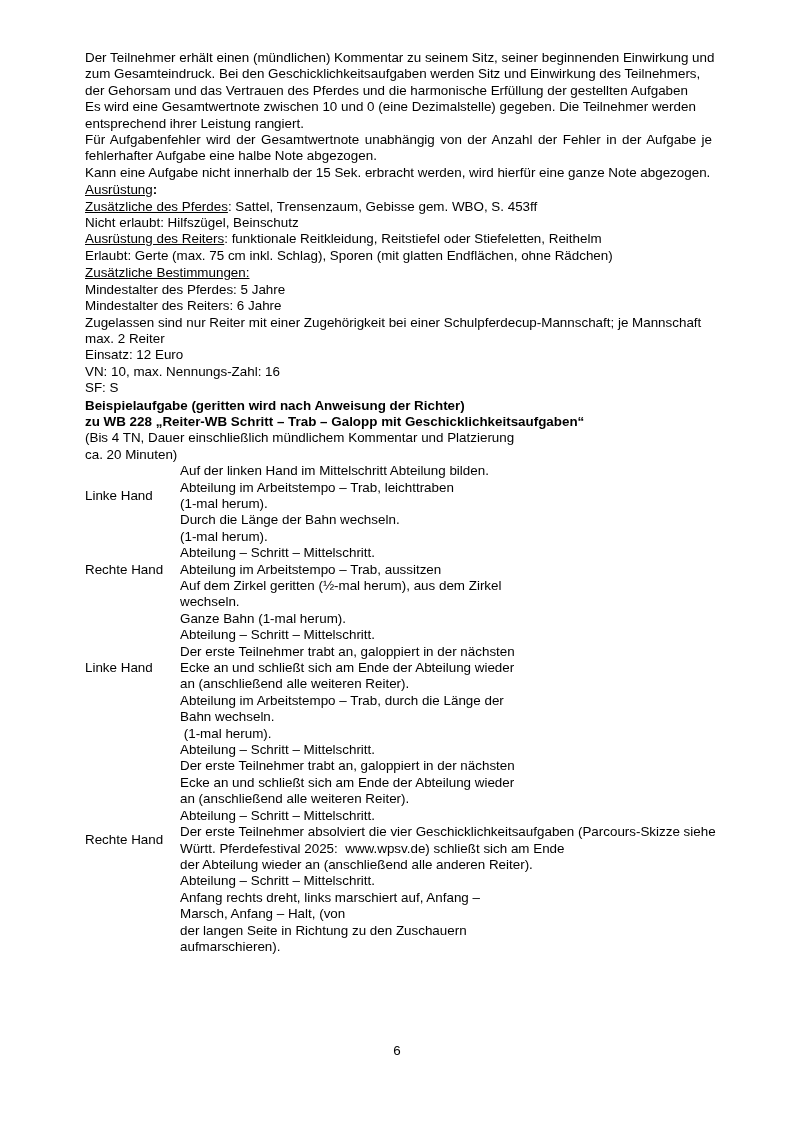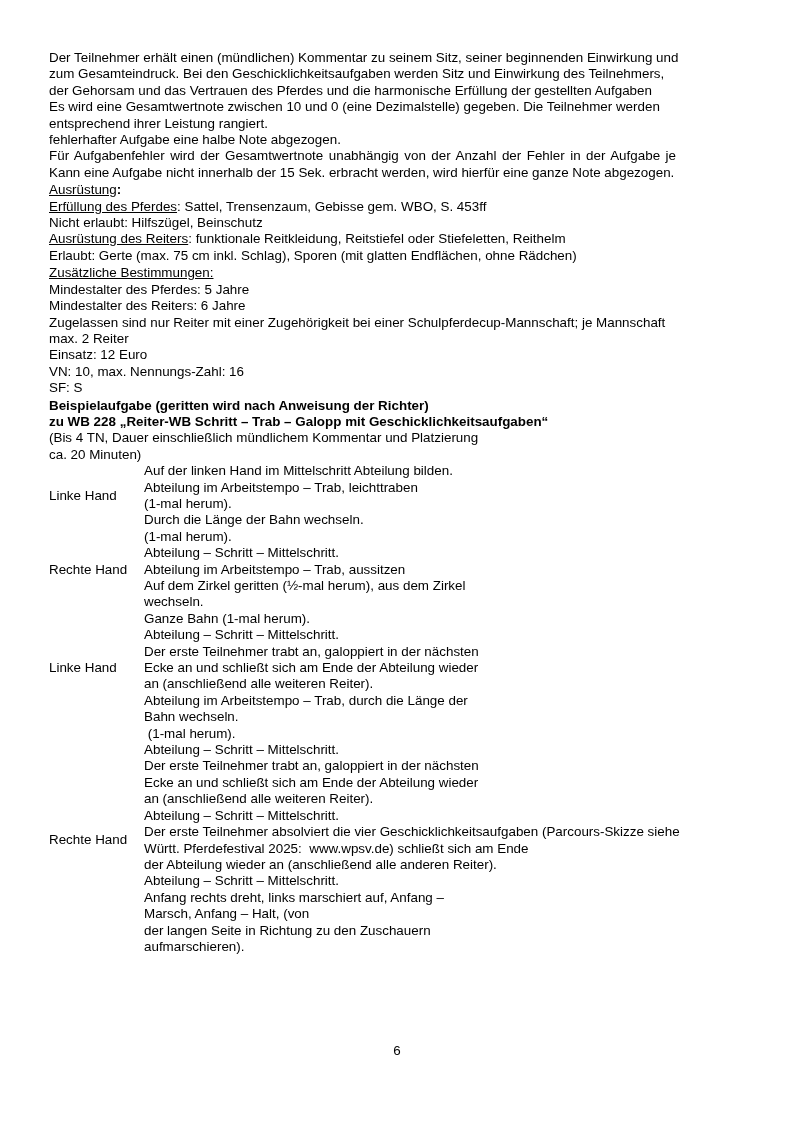--- a/index.html
+++ b/index.html
@@ -2,21 +2,21 @@
 <html><head>
 <meta charset="utf-8">
 <style>
   html, body { margin: 0; padding: 0; background: #ffffff; }
   .page {
     position: relative;
     width: 794px;
     height: 1123px;
     background: #ffffff;
     box-sizing: border-box;
-    padding: 50px 14px 0 49px;
+    padding: 50px 14px 0 85px;
     font-family: "Liberation Sans", sans-serif;
     font-size: 13.4px;
     line-height: 16.4px;
     color: #000000;
     overflow: hidden;
   }
   .col { width: 627px; }
   .line { white-space: pre; }
   .just { white-space: normal; text-align: justify; text-align-last: justify; }
   .u { text-decoration: underline; }
@@ -37,28 +37,28 @@
 <body>
 
 <div class="page">
 
   <div class="col">
     <div class="line">Der Teilnehmer erhält einen (mündlichen) Kommentar zu seinem Sitz, seiner beginnenden Einwirkung und</div>
     <div class="line">zum Gesamteindruck. Bei den Geschicklichkeitsaufgaben werden Sitz und Einwirkung des Teilnehmers,</div>
     <div class="line">der Gehorsam und das Vertrauen des Pferdes und die harmonische Erfüllung der gestellten Aufgaben</div>
     <div class="line">Es wird eine Gesamtwertnote zwischen 10 und 0 (eine Dezimalstelle) gegeben. Die Teilnehmer werden</div>
     <div class="line">entsprechend ihrer Leistung rangiert.</div>
+    <div class="line just">Für Aufgabenfehler wird der Gesamtwertnote unabhängig von der Anzahl der Fehler in der Aufgabe je</div>
     <div class="line">fehlerhafter Aufgabe eine halbe Note abgezogen.</div>
-    <div class="line just">Für Aufgabenfehler wird der Gesamtwertnote unabhängig von der Anzahl der Fehler in der Aufgabe je</div>
     <div class="line">Kann eine Aufgabe nicht innerhalb der 15 Sek. erbracht werden, wird hierfür eine ganze Note abgezogen.</div>
   </div>
 
   <div class="col sec">
     <div class="line"><span class="u">Ausrüstung</span><span class="b">:</span></div>
-    <div class="line"><span class="u">Erfüllung des Pferdes</span><span>: Sattel, Trensenzaum, Gebisse gem. WBO, S. 453ff</span></div>
+    <div class="line"><span class="u">Zusätzliche des Pferdes</span><span>: Sattel, Trensenzaum, Gebisse gem. WBO, S. 453ff</span></div>
     <div class="line"><span class="u"></span><span>Nicht erlaubt: Hilfszügel, Beinschutz</span></div>
     <div class="line"><span class="u">Ausrüstung des Reiters</span><span>: funktionale Reitkleidung, Reitstiefel oder Stiefeletten, Reithelm</span></div>
     <div class="line"><span class="u"></span><span>Erlaubt: Gerte (max. 75 cm inkl. Schlag), Sporen (mit glatten Endflächen, ohne Rädchen)</span></div>
   </div>
 
   <div class="col sec">
     <div class="line"><span class="u">Zusätzliche Bestimmungen:</span></div>
     <div class="line">Mindestalter des Pferdes: 5 Jahre</div>
     <div class="line">Mindestalter des Reiters: 6 Jahre</div>
     <div class="line">Zugelassen sind nur Reiter mit einer Zugehörigkeit bei einer Schulpferdecup-Mannschaft; je Mannschaft</div>

